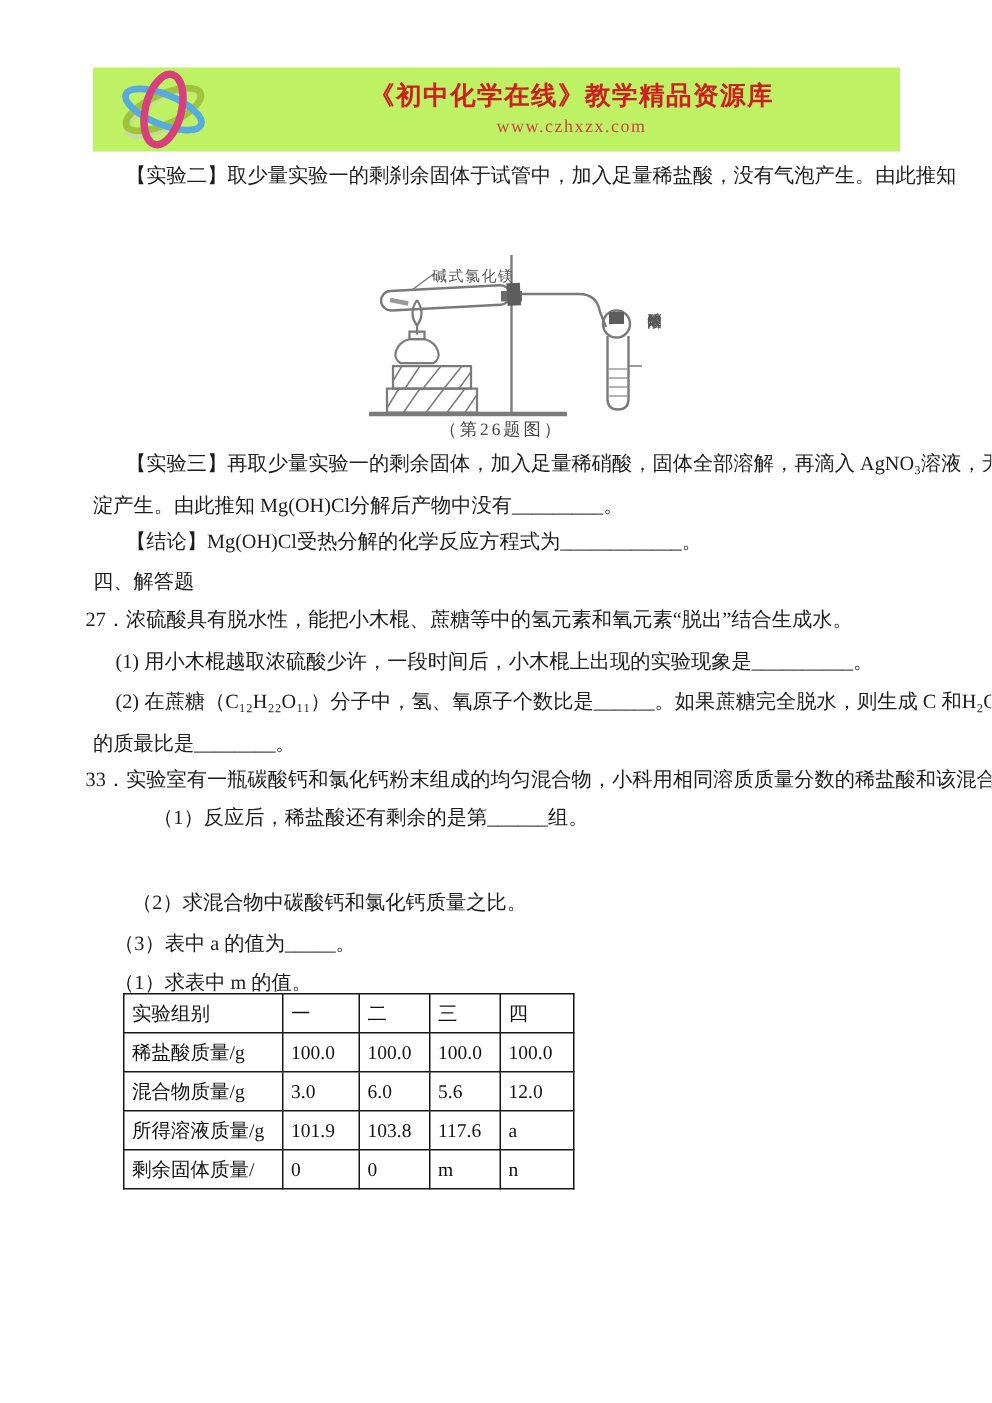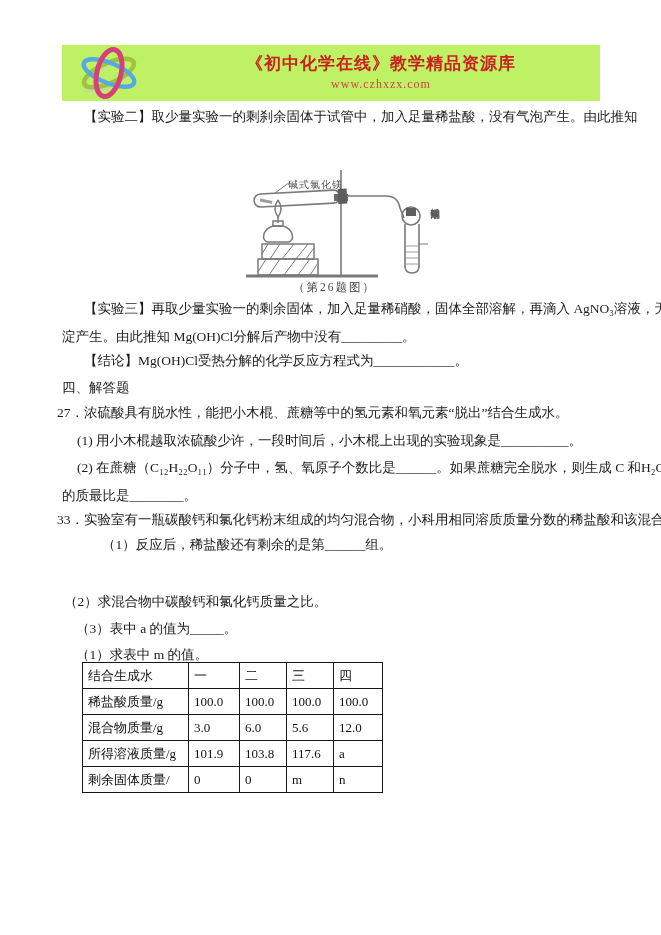--- a/index.html
+++ b/index.html
@@ -113,28 +113,28 @@
 
   <div class="line" style="left:62px;top:379px;">四、解答题</div>
 
   <div class="line" style="left:57px;top:404px;text-align:right;">27．浓硫酸具有脱水性，能把小木棍、蔗糖等中的氢元素和氧元素“脱出”结合生成水。</div>
   <div class="line" style="left:77px;top:432px;">(1) 用小木棍越取浓硫酸少许，一段时间后，小木棍上出现的实验现象是__________。</div>
   <div class="line" style="left:77px;top:459px;">(2) 在蔗糖（C₁₂H₂₂O₁₁）分子中，氢、氧原子个数比是______。如果蔗糖完全脱水，则生成 C 和H₂O</div>
   <div class="line" style="left:62px;top:487px;">的质最比是________。</div>
 
   <div class="line" style="left:57px;top:511px;">33．实验室有一瓶碳酸钙和氯化钙粉末组成的均匀混合物，小科用相同溶质质量分数的稀盐酸和该混合物</div>
   <div class="line" style="left:76px;top:536px;margin-left:26px;">（1）反应后，稀盐酸还有剩余的是第______组。</div>
-  <div class="line" style="left:64px;top:593px;">（2）求混合物中碳酸钙和氯化钙质量之比。</div>
+  <div class="line" style="left:88px;top:593px;">（2）求混合物中碳酸钙和氯化钙质量之比。</div>
   <div class="line" style="left:76px;top:620px;">（3）表中 a 的值为_____。</div>
   <div class="line" style="left:76px;top:646px;">（1）求表中 m 的值。</div>
 
   <table class="data">
     <tbody>
         <tr>
-      <th class="c0">结合生成水</th>
+      <th class="c0">实验组别</th>
       <th class="c1">一</th>
       <th class="c2">二</th>
       <th class="c3">三</th>
       <th class="c4">四</th>
     </tr>
     <tr>
       <td>稀盐酸质量/g</td>
       <td>100.0</td>
       <td>100.0</td>
       <td>100.0</td>

